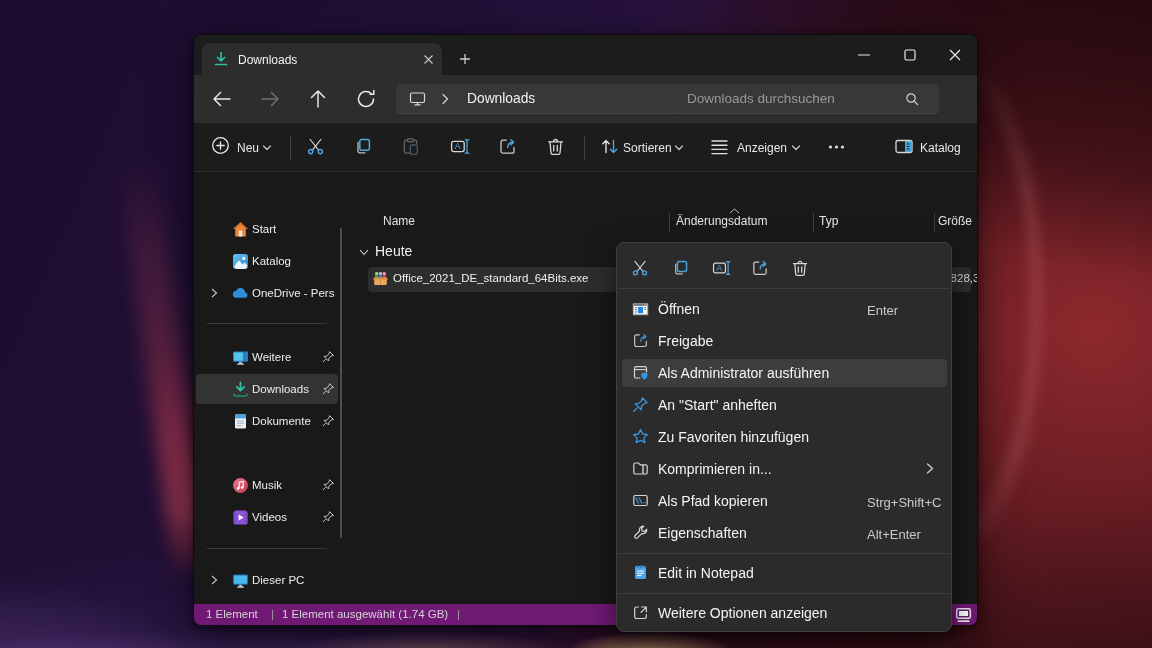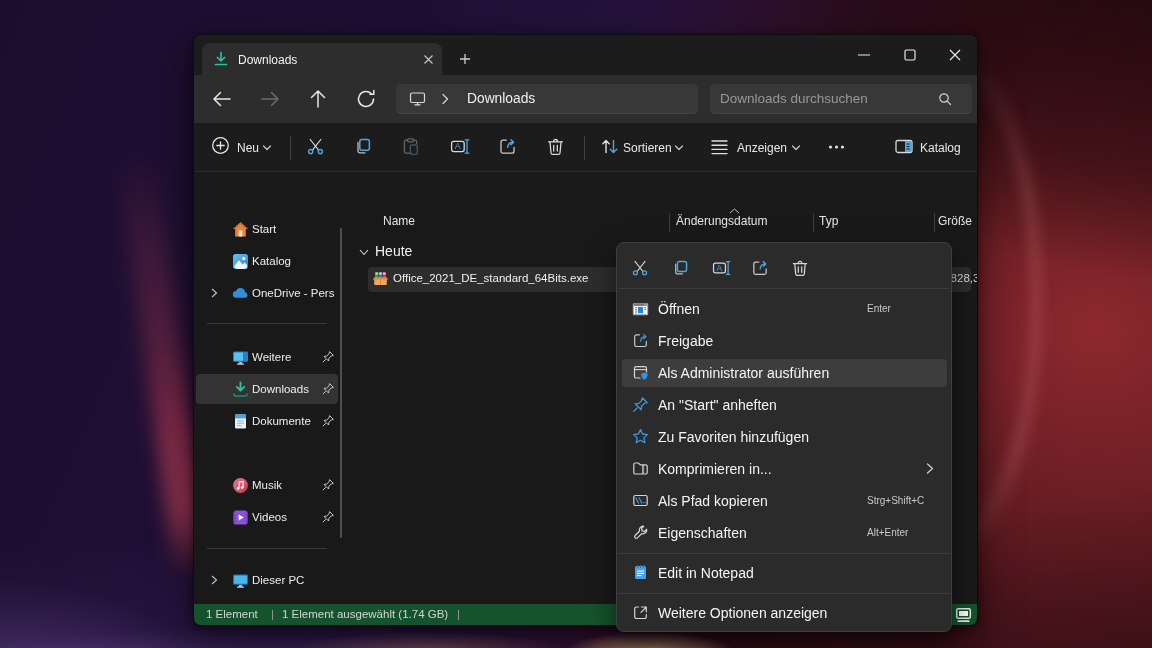--- a/index.html
+++ b/index.html
@@ -40,21 +40,21 @@
     box-shadow:0 14px 42px rgba(0,0,0,0.5), 0 2px 8px rgba(0,0,0,0.4), inset 0 1px 0 rgba(255,255,255,0.07);
     border:1px solid rgba(0,0,0,0.5); }
 
   #titlebar { position:absolute; left:0; top:0; width:100%; height:40px; background:#1c1c1c; }
   #tab { position:absolute; left:8px; top:8px; width:240px; height:32px; background:#2d2d2d; border-radius:8px 8px 0 0; }
   #tab .tname { position:absolute; left:36px; top:10px; font-size:12px; color:#f2f2f2; }
 
   #navbar { position:absolute; left:0; top:40px; width:100%; height:48px; background:#2d2d2d; }
   .navic { position:absolute; top:10px; width:28px; height:28px; }
   #addr { position:absolute; left:202px; top:49px; width:302px; height:30px; background:#383838; border-radius:5px; box-shadow: inset 0 -1px 0 rgba(255,255,255,0.07); }
-  #search { position:absolute; left:516px; top:49px; width:262px; height:30px; background:#383838; border-radius:5px; box-shadow: inset 0 -1px 0 rgba(255,255,255,0.07); }
+  #search { position:absolute; left:483px; top:49px; width:262px; height:30px; background:#383838; border-radius:5px; box-shadow: inset 0 -1px 0 rgba(255,255,255,0.07); }
   #search .ph { position:absolute; left:10px; top:7px; font-size:13.5px; color:#989898; }
 
   #toolbar { position:absolute; left:0; top:88px; width:100%; height:49px; background:#1c1c1c; border-bottom:1px solid #2e2e2e; }
   .tsep { position:absolute; top:13px; width:1px; height:24px; background:#404040; }
   .tool-label { position:absolute; font-size:12px; color:#e8e8e8; top:17.5px; }
 
   #content { position:absolute; left:0; top:137px; width:100%; height:433px; background:#191919;margin-top:36px; }
 
   
   #sidebar { position:absolute; left:0; top:0; width:154px; height:100%; }
@@ -65,33 +65,33 @@
   .sbitem .pin { position:absolute; left:126px; top:8px; width:13px; height:13px; }
   .sbsep { position:absolute; left:13px; width:120px; height:1px; background:#3a3a3a; }
   #sbscroll { position:absolute; left:146px; top:20px; width:2px; height:310px; background:#4f4f4f; border-radius:1px; }
 
   
   #filearea { position:absolute; left:156px; top:0; right:0; height:100%; }
   .colsep { position:absolute; top:5px; width:1px; height:19px; background:#3d3d3d; }
   .hcol { position:absolute; top:6px; font-size:12px; color:#e4e4e4; }
   .fcell { position:absolute; top:5px; font-size:11.5px; color:#d6d6d6; white-space:nowrap; }
 
-  #statusbar { position:absolute; left:0; top:569px; width:100%; height:22px; background:#14532d; font-size:11.5px; color:#d4d4d4; }
+  #statusbar { position:absolute; left:0; top:569px; width:100%; height:22px; background:#701a75; font-size:11.5px; color:#d4d4d4; }
 
   
   #cmenu { position:absolute; left:616px; top:242px; width:336px; height:390px;
     background:#2b2b2b; border-radius:8px; border:1px solid #404040;
     box-shadow:0 12px 28px rgba(0,0,0,0.55); z-index:10; }
   #cicons { position:absolute; left:0; top:4px; width:100%; height:41px; }
   #cicons svg { position:absolute; top:12px; }
   .csep { position:absolute; left:1px; width:332px; height:1px; background:#3d3d3d; }
   .mrow { position:absolute; left:0; width:100%; height:32px; }
   .mrow .mico { position:absolute; left:15px; top:7px; width:17px; height:17px; }
   .mrow .mtxt { position:absolute; left:41px; top:7.5px; font-size:14px; color:#f5f5f5; white-space:nowrap; }
-  .mrow .msc  { position:absolute; left:250px; top:10px; font-size:10px; color:#c9c9c9; }
+  .mrow .msc  { position:absolute; left:250px; top:10px; font-size:13px; color:#c9c9c9; }
   #mhl { position:absolute; left:5px; top:116px; width:325px; height:28px; background:#3d3d3d; border-radius:4px; }
 </style>
 </head>
 <body>
 <div id="wall"></div>
 <div id="ring"></div>
 <div id="ring2"></div>
 <div id="blglow"></div>
 
 <div id="win">

